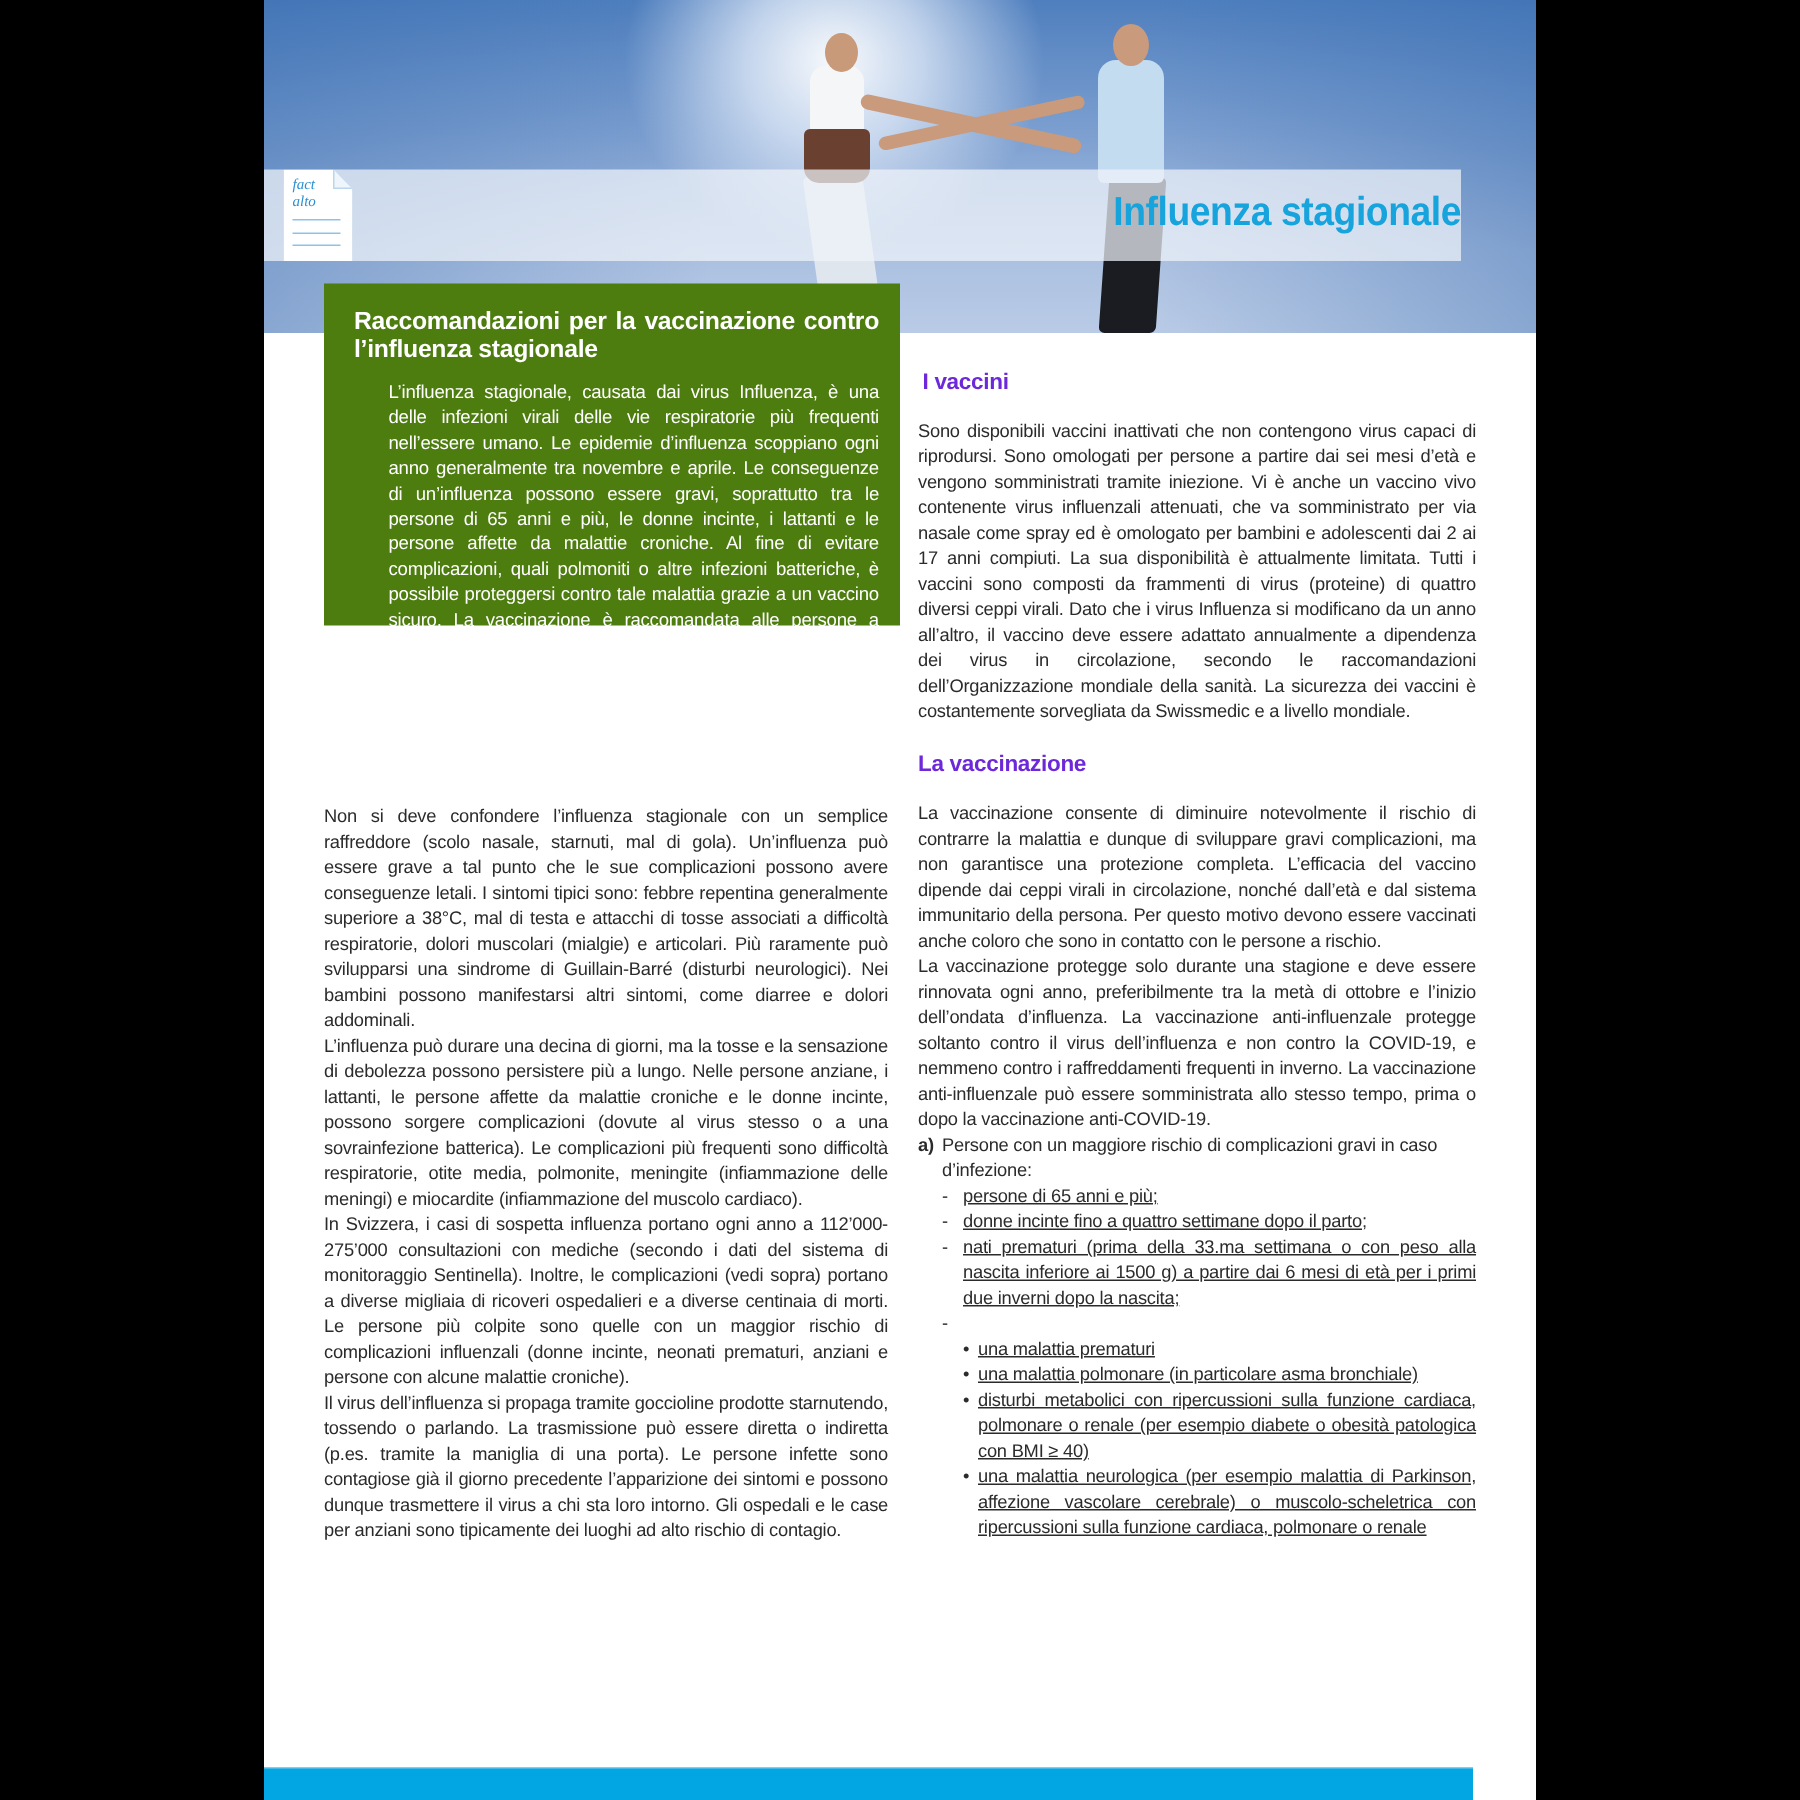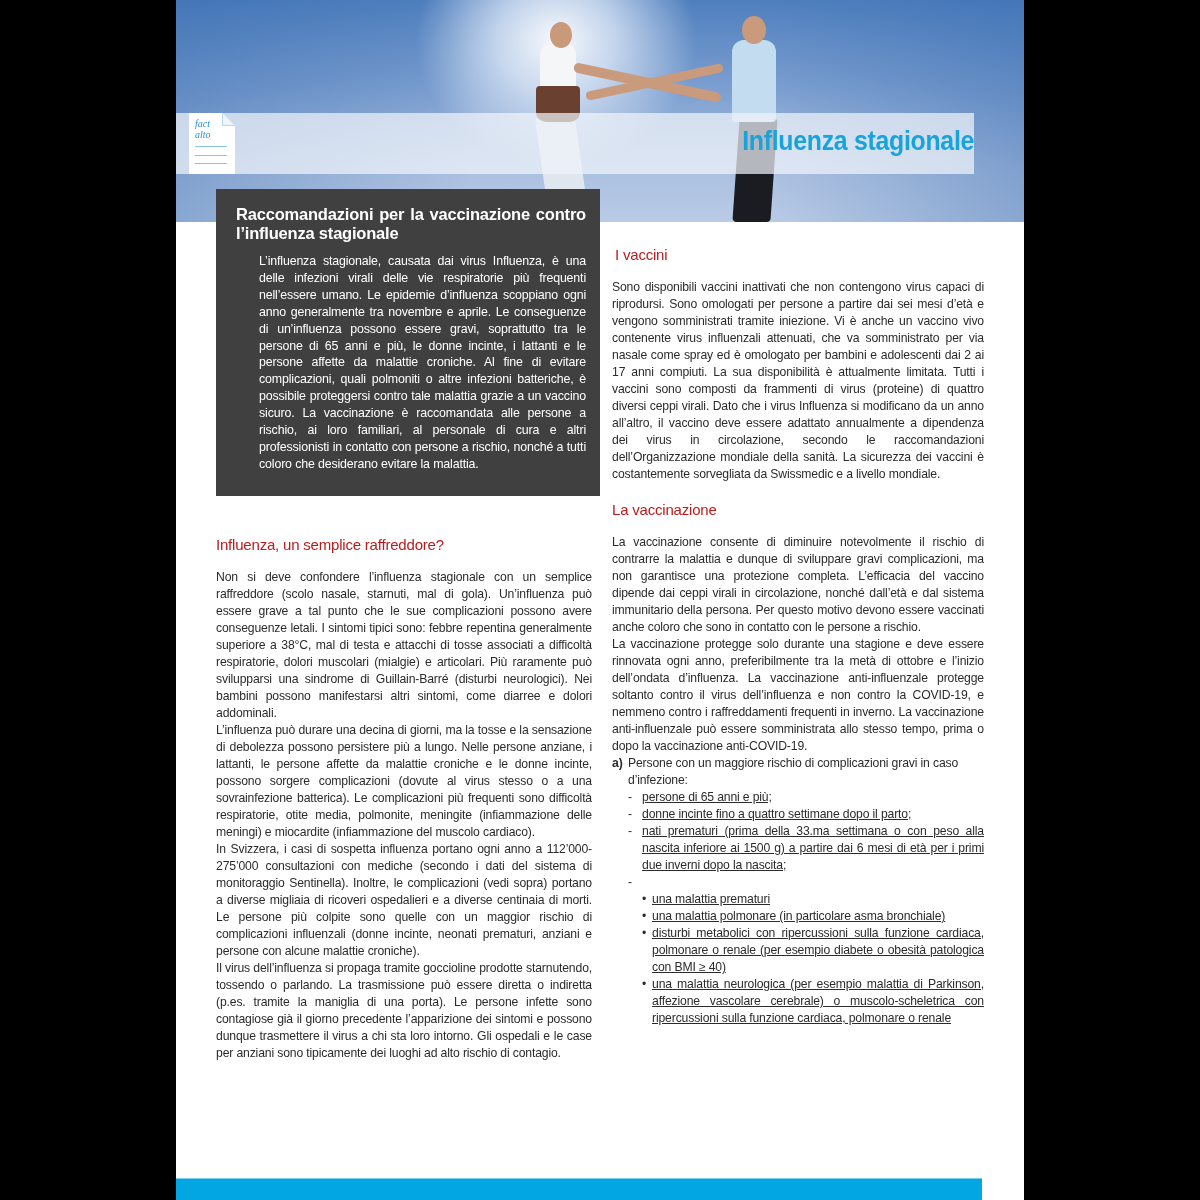--- a/index.html
+++ b/index.html
@@ -53,38 +53,38 @@
     clip-path: polygon(0 0, 100% 100%, 0 100%);
   }
   .fact-text {
     position: absolute; left: 19px; top: 118px; z-index: 4;
     font-family: "Liberation Serif", serif; font-style: italic; font-size: 10px; line-height: 11px; color: #2e8fd0;
   }
   .fact-line { position: absolute; left: 19px; width: 32px; height: 1px; background: #8cc3e8; z-index: 4; }
 
   
   .summary {
-    position: absolute; left: 40px; top: 189px; width: 384px; height: 307px;
-    background: #404040; z-index: 5; color: #ffffff; padding: 16px 14px 0 20px;
+    position: absolute; left: 40px; top: 189px; width: 384px; height: 228px;
+    background: #4d7c0f; z-index: 5; color: #ffffff; padding: 16px 14px 0 20px;
   }
   .summary h1 {
     font-size: 16.5px; line-height: 19px; font-weight: bold; text-align: justify; text-align-last: left;
     font-family: "Liberation Sans", sans-serif; letter-spacing: -0.2px; margin-bottom: 10px;
   }
   .summary p {
     font-size: 12.4px; line-height: 16.9px; text-align: justify; letter-spacing: -0.15px;
     font-family: "Liberation Sans", sans-serif;
     margin-left: 23px;
   }
 
   .col { position: absolute; font-family: "Liberation Sans", sans-serif; color: #2b2b2b; }
   .col-left { left: 40px; top: 536px; width: 376px; }
   .col-right { left: 436px; top: 246px; width: 372px; }
   .h2 {
-    color: #b91c1c; font-weight: normal; font-size: 15px; line-height: 18px; letter-spacing: -0.2px;
+    color: #6d28d9; font-weight: bold; font-size: 15px; line-height: 18px; letter-spacing: -0.2px;
   }
   .body-p {
     font-size: 12.2px; line-height: 17px; text-align: justify; letter-spacing: -0.15px;
   }
   .list { font-size: 12.2px; line-height: 17px; letter-spacing: -0.15px; }
   .li-a { display: flex; }
   .li-a .marker { width: 16px; font-weight: bold; flex: none; }
   .dash-item { display: flex; margin-left: 16px; }
   .dash-item .dash { width: 14px; flex: none; }
   .bullet-item { display: flex; margin-left: 30px; }
@@ -123,21 +123,20 @@
   <div class="fact-line" style="top:155px"></div>
   <div class="fact-line" style="top:163px"></div>
   <div class="title-text">Influenza stagionale</div>
 
   <div class="summary">
     <h1>Raccomandazioni per la vaccinazione contro l’influenza stagionale</h1>
     <p>L’influenza stagionale, causata dai virus Influenza, è una delle infezioni virali delle vie respiratorie più frequenti nell’essere umano. Le epidemie d’influenza scoppiano ogni anno generalmente tra novembre e aprile. Le conseguenze di un’influenza possono essere gravi, soprattutto tra le persone di 65 anni e più, le donne incinte, i lattanti e le persone affette da malattie croniche. Al fine di evitare complicazioni, quali polmoniti o altre infezioni batteriche, è possibile proteggersi contro tale malattia grazie a un vaccino sicuro. La vaccinazione è raccomandata alle persone a rischio, ai loro familiari, al personale di cura e altri professionisti in contatto con persone a rischio, nonché a tutti coloro che desiderano evitare la malattia.</p>
   </div>
 
   <div class="col col-left">
-    <div class="h2" style="margin-bottom:15px;">Influenza, un semplice raffreddore?</div>
     <p class="body-p">Non si deve confondere l’influenza stagionale con un semplice raffreddore (scolo nasale, starnuti, mal di gola). Un’influenza può essere grave a tal punto che le sue complicazioni possono avere conseguenze letali. I sintomi tipici sono: febbre repentina generalmente superiore a 38°C, mal di testa e attacchi di tosse associati a difficoltà respiratorie, dolori muscolari (mialgie) e articolari. Più raramente può svilupparsi una sindrome di Guillain-Barré (disturbi neurologici). Nei bambini possono manifestarsi altri sintomi, come diarree e dolori addominali.</p>
     <p class="body-p">L’influenza può durare una decina di giorni, ma la tosse e la sensazione di debolezza possono persistere più a lungo. Nelle persone anziane, i lattanti, le persone affette da malattie croniche e le donne incinte, possono sorgere complicazioni (dovute al virus stesso o a una sovrainfezione batterica). Le complicazioni più frequenti sono difficoltà respiratorie, otite media, polmonite, meningite (infiammazione delle meningi) e miocardite (infiammazione del muscolo cardiaco).</p>
     <p class="body-p">In Svizzera, i casi di sospetta influenza portano ogni anno a 112’000-275’000 consultazioni con mediche (secondo i dati del sistema di monitoraggio Sentinella). Inoltre, le complicazioni (vedi sopra) portano a diverse migliaia di ricoveri ospedalieri e a diverse centinaia di morti. Le persone più colpite sono quelle con un maggior rischio di complicazioni influenzali (donne incinte, neonati prematuri, anziani e persone con alcune malattie croniche).</p>
     <p class="body-p">Il virus dell’influenza si propaga tramite goccioline prodotte starnutendo, tossendo o parlando. La trasmissione può essere diretta o indiretta (p.es. tramite la maniglia di una porta). Le persone infette sono contagiose già il giorno precedente l’apparizione dei sintomi e possono dunque trasmettere il virus a chi sta loro intorno. Gli ospedali e le case per anziani sono tipicamente dei luoghi ad alto rischio di contagio.</p>
   </div>
 
   <div class="col col-right">
     <div class="h2" style="margin-left:3px; margin-bottom:15px;">I vaccini</div>
     <p class="body-p">Sono disponibili vaccini inattivati che non contengono virus capaci di riprodursi. Sono omologati per persone a partire dai sei mesi d’età e vengono somministrati tramite iniezione. Vi è anche un vaccino vivo contenente virus influenzali attenuati, che va somministrato per via nasale come spray ed è omologato per bambini e adolescenti dai 2 ai 17 anni compiuti. La sua disponibilità è attualmente limitata. Tutti i vaccini sono composti da frammenti di virus (proteine) di quattro diversi ceppi virali. Dato che i virus Influenza si modificano da un anno all’altro, il vaccino deve essere adattato annualmente a dipendenza dei virus in circolazione, secondo le raccomandazioni dell’Organizzazione mondiale della sanità. La sicurezza dei vaccini è costantemente sorvegliata da Swissmedic e a livello mondiale.</p>
 

